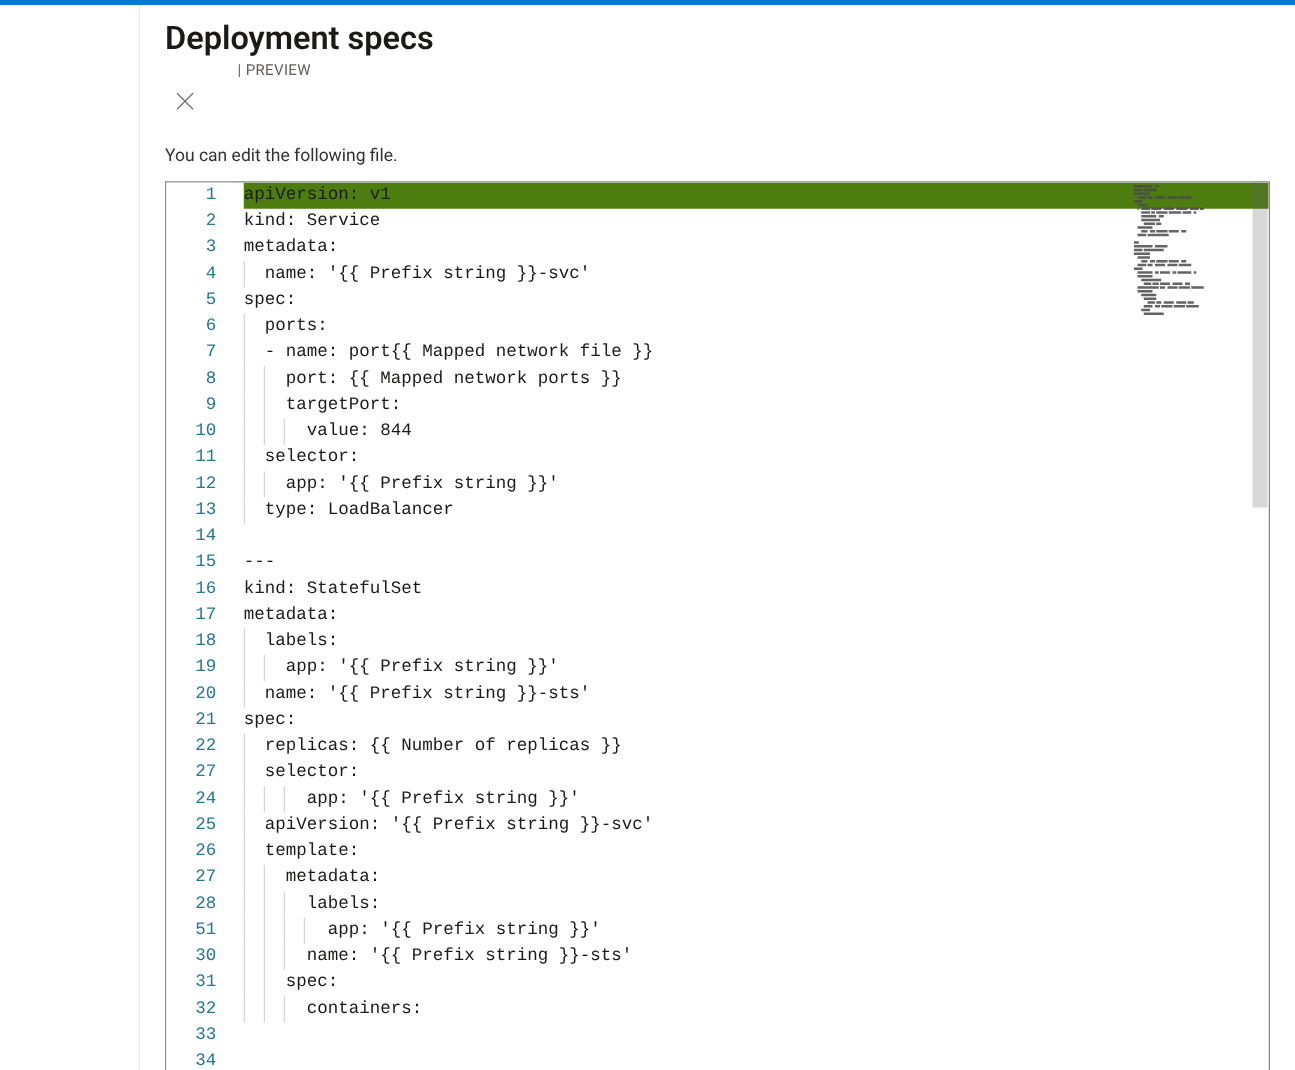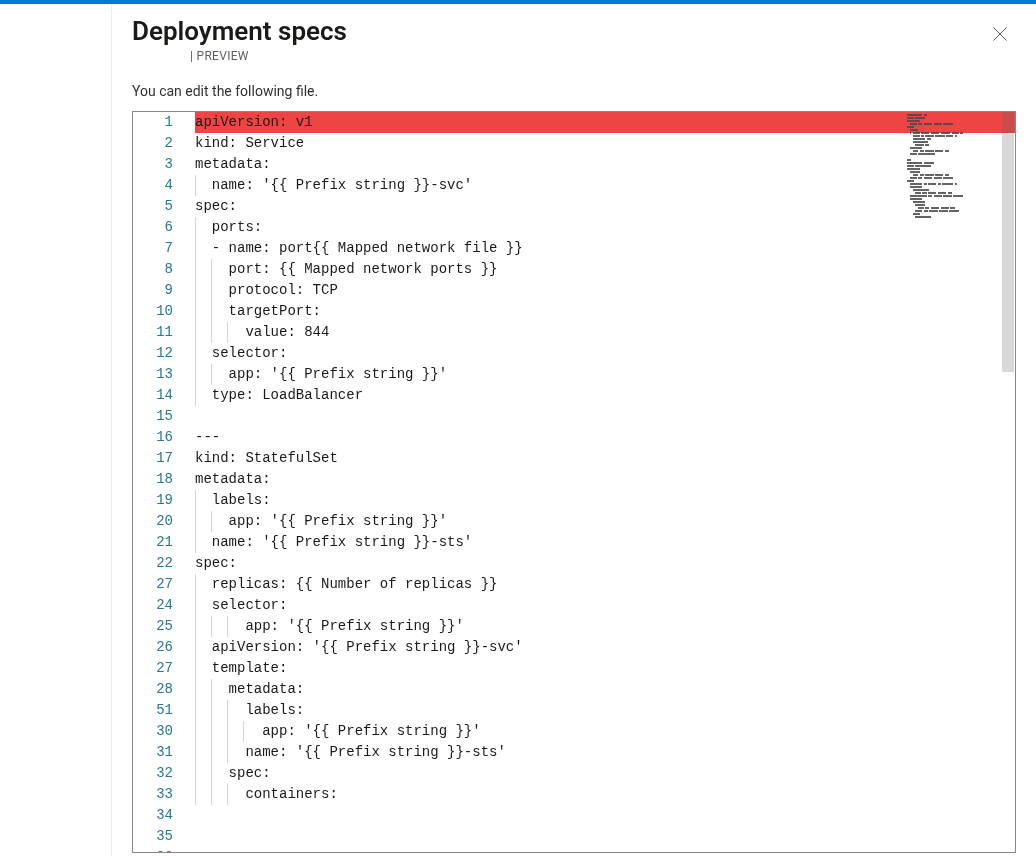--- a/index.html
+++ b/index.html
@@ -31,20 +31,21 @@
     left: 112px;
     right: 0;
     bottom: 0;
     background: #fff;
     padding: 12px 20px 0 20px;
   }
   .panel-header-row {
     display: flex;
     align-items: flex-start;
     justify-content: space-between;
+    flex-direction: column;
   }
   .panel-title {
     font-size: 26px;
     font-weight: 600;
     color: #1b1a19;
     line-height: 1.2;
   }
   .preview-tag {
     font-size: 12px;
     color: #605e5c;
@@ -100,21 +101,21 @@
     padding-left: 8px;
     color: #1b1a19;
     overflow: hidden;
   }
   .code-line {
     height: 21px;
     white-space: pre;
     position: relative;
   }
   .code-line.current {
-    background: #ef4444;
+    background: #4d7c0f;
   }
   .indent-guide {
     position: absolute;
     top: 0;
     bottom: 0;
     width: 1px;
     background: #d4d4d4;
   }
   .ig0 { left: 0px; }
   .ig1 { left: 16px; }
@@ -223,21 +224,20 @@
         </div>
       <div class="code-area" id="code">
           <div class="code-line current"><span>apiVersion: v1</span></div>
           <div class="code-line"><span>kind: Service</span></div>
           <div class="code-line"><span>metadata:</span></div>
           <div class="code-line"><span class="indent-guide ig0"></span><span>  name: '{{ Prefix string }}-svc'</span></div>
           <div class="code-line"><span>spec:</span></div>
           <div class="code-line"><span class="indent-guide ig0"></span><span>  ports:</span></div>
           <div class="code-line"><span class="indent-guide ig0"></span><span>  - name: port{{ Mapped network file }}</span></div>
           <div class="code-line"><span class="indent-guide ig0"></span><span class="indent-guide ig1"></span><span>    port: {{ Mapped network ports }}</span></div>
-          <div class="code-line"><span class="indent-guide ig0"></span><span class="indent-guide ig1"></span><span>    protocol: TCP</span></div>
           <div class="code-line"><span class="indent-guide ig0"></span><span class="indent-guide ig1"></span><span>    targetPort:</span></div>
           <div class="code-line"><span class="indent-guide ig0"></span><span class="indent-guide ig1"></span><span class="indent-guide ig2"></span><span>      value: 844</span></div>
           <div class="code-line"><span class="indent-guide ig0"></span><span>  selector:</span></div>
           <div class="code-line"><span class="indent-guide ig0"></span><span class="indent-guide ig1"></span><span>    app: '{{ Prefix string }}'</span></div>
           <div class="code-line"><span class="indent-guide ig0"></span><span>  type: LoadBalancer</span></div>
           <div class="code-line"><span></span></div>
           <div class="code-line"><span>---</span></div>
           <div class="code-line"><span>kind: StatefulSet</span></div>
           <div class="code-line"><span>metadata:</span></div>
           <div class="code-line"><span class="indent-guide ig0"></span><span>  labels:</span></div>

